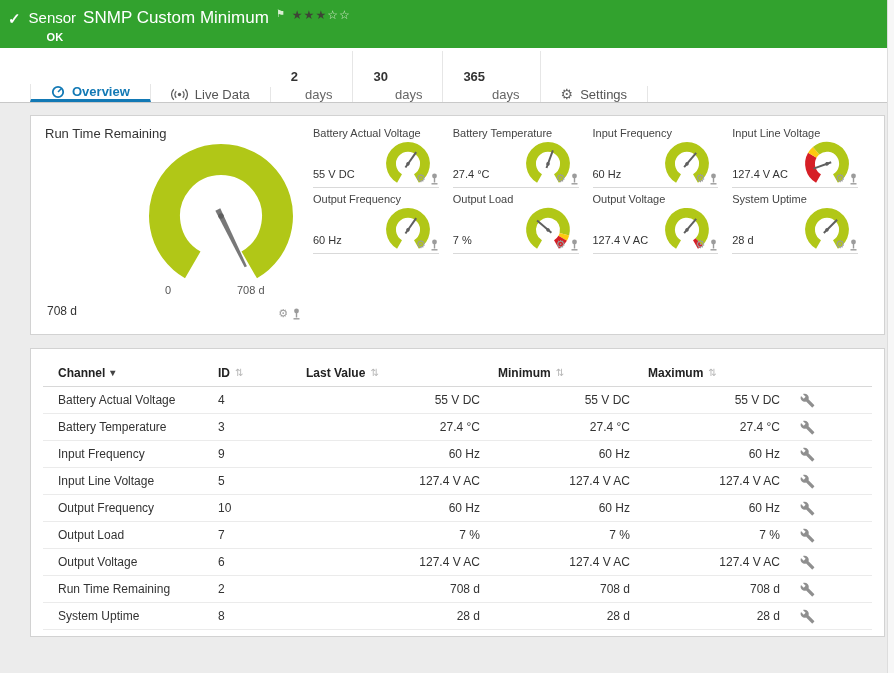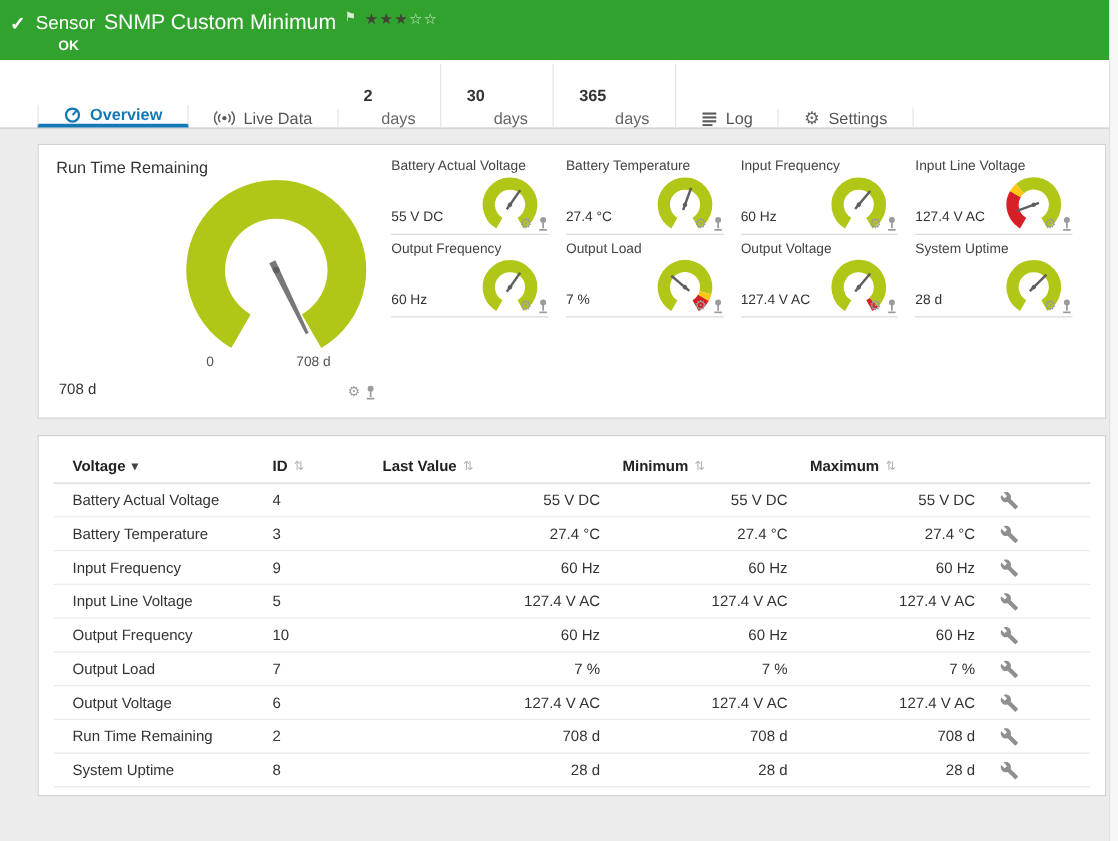--- a/index.html
+++ b/index.html
@@ -119,29 +119,20 @@
       <b class="tnum">2</b>
       <span class="tunit">days</span>
     </div>
     <div class="tab">
       <b class="tnum">30</b>
       <span class="tunit">days</span>
     </div>
     <div class="tab">
       <b class="tnum">365</b>
       <span class="tunit">days</span>
-    </div>
-    <div class="tab">
-      <svg class="ticon" width="13" height="12" viewBox="0 0 13 12">
-        <rect x="1" y="1" width="11" height="1.7" fill="#5a5a5a"></rect>
-        <rect x="1" y="4.1" width="11" height="1.7" fill="#5a5a5a"></rect>
-        <rect x="1" y="7.2" width="11" height="1.7" fill="#5a5a5a"></rect>
-        <rect x="1" y="10.3" width="8" height="1.7" fill="#5a5a5a"></rect>
-      </svg>
-      <span>Log</span>
     </div>
     <div class="tab">
       <i class="gear-glyph">⚙</i>
       <span>Settings</span>
     </div>
   </nav>
 </div>
 
 <section class="panel gauges-panel">
 
@@ -334,21 +325,21 @@
       </div>
     </div>
 
   </div>
 </section>
 
 <section class="panel table-panel">
 
   <div class="trow thead">
     <div class="th">
-      <span>Voltage</span>
+      <span>Channel</span>
       <span class="sort-active">▾</span>
     </div>
     <div class="th">
       <span>ID</span>
       <span class="sort">⇅</span>
     </div>
     <div class="th">
       <span>Last Value</span>
       <span class="sort">⇅</span>
     </div>

